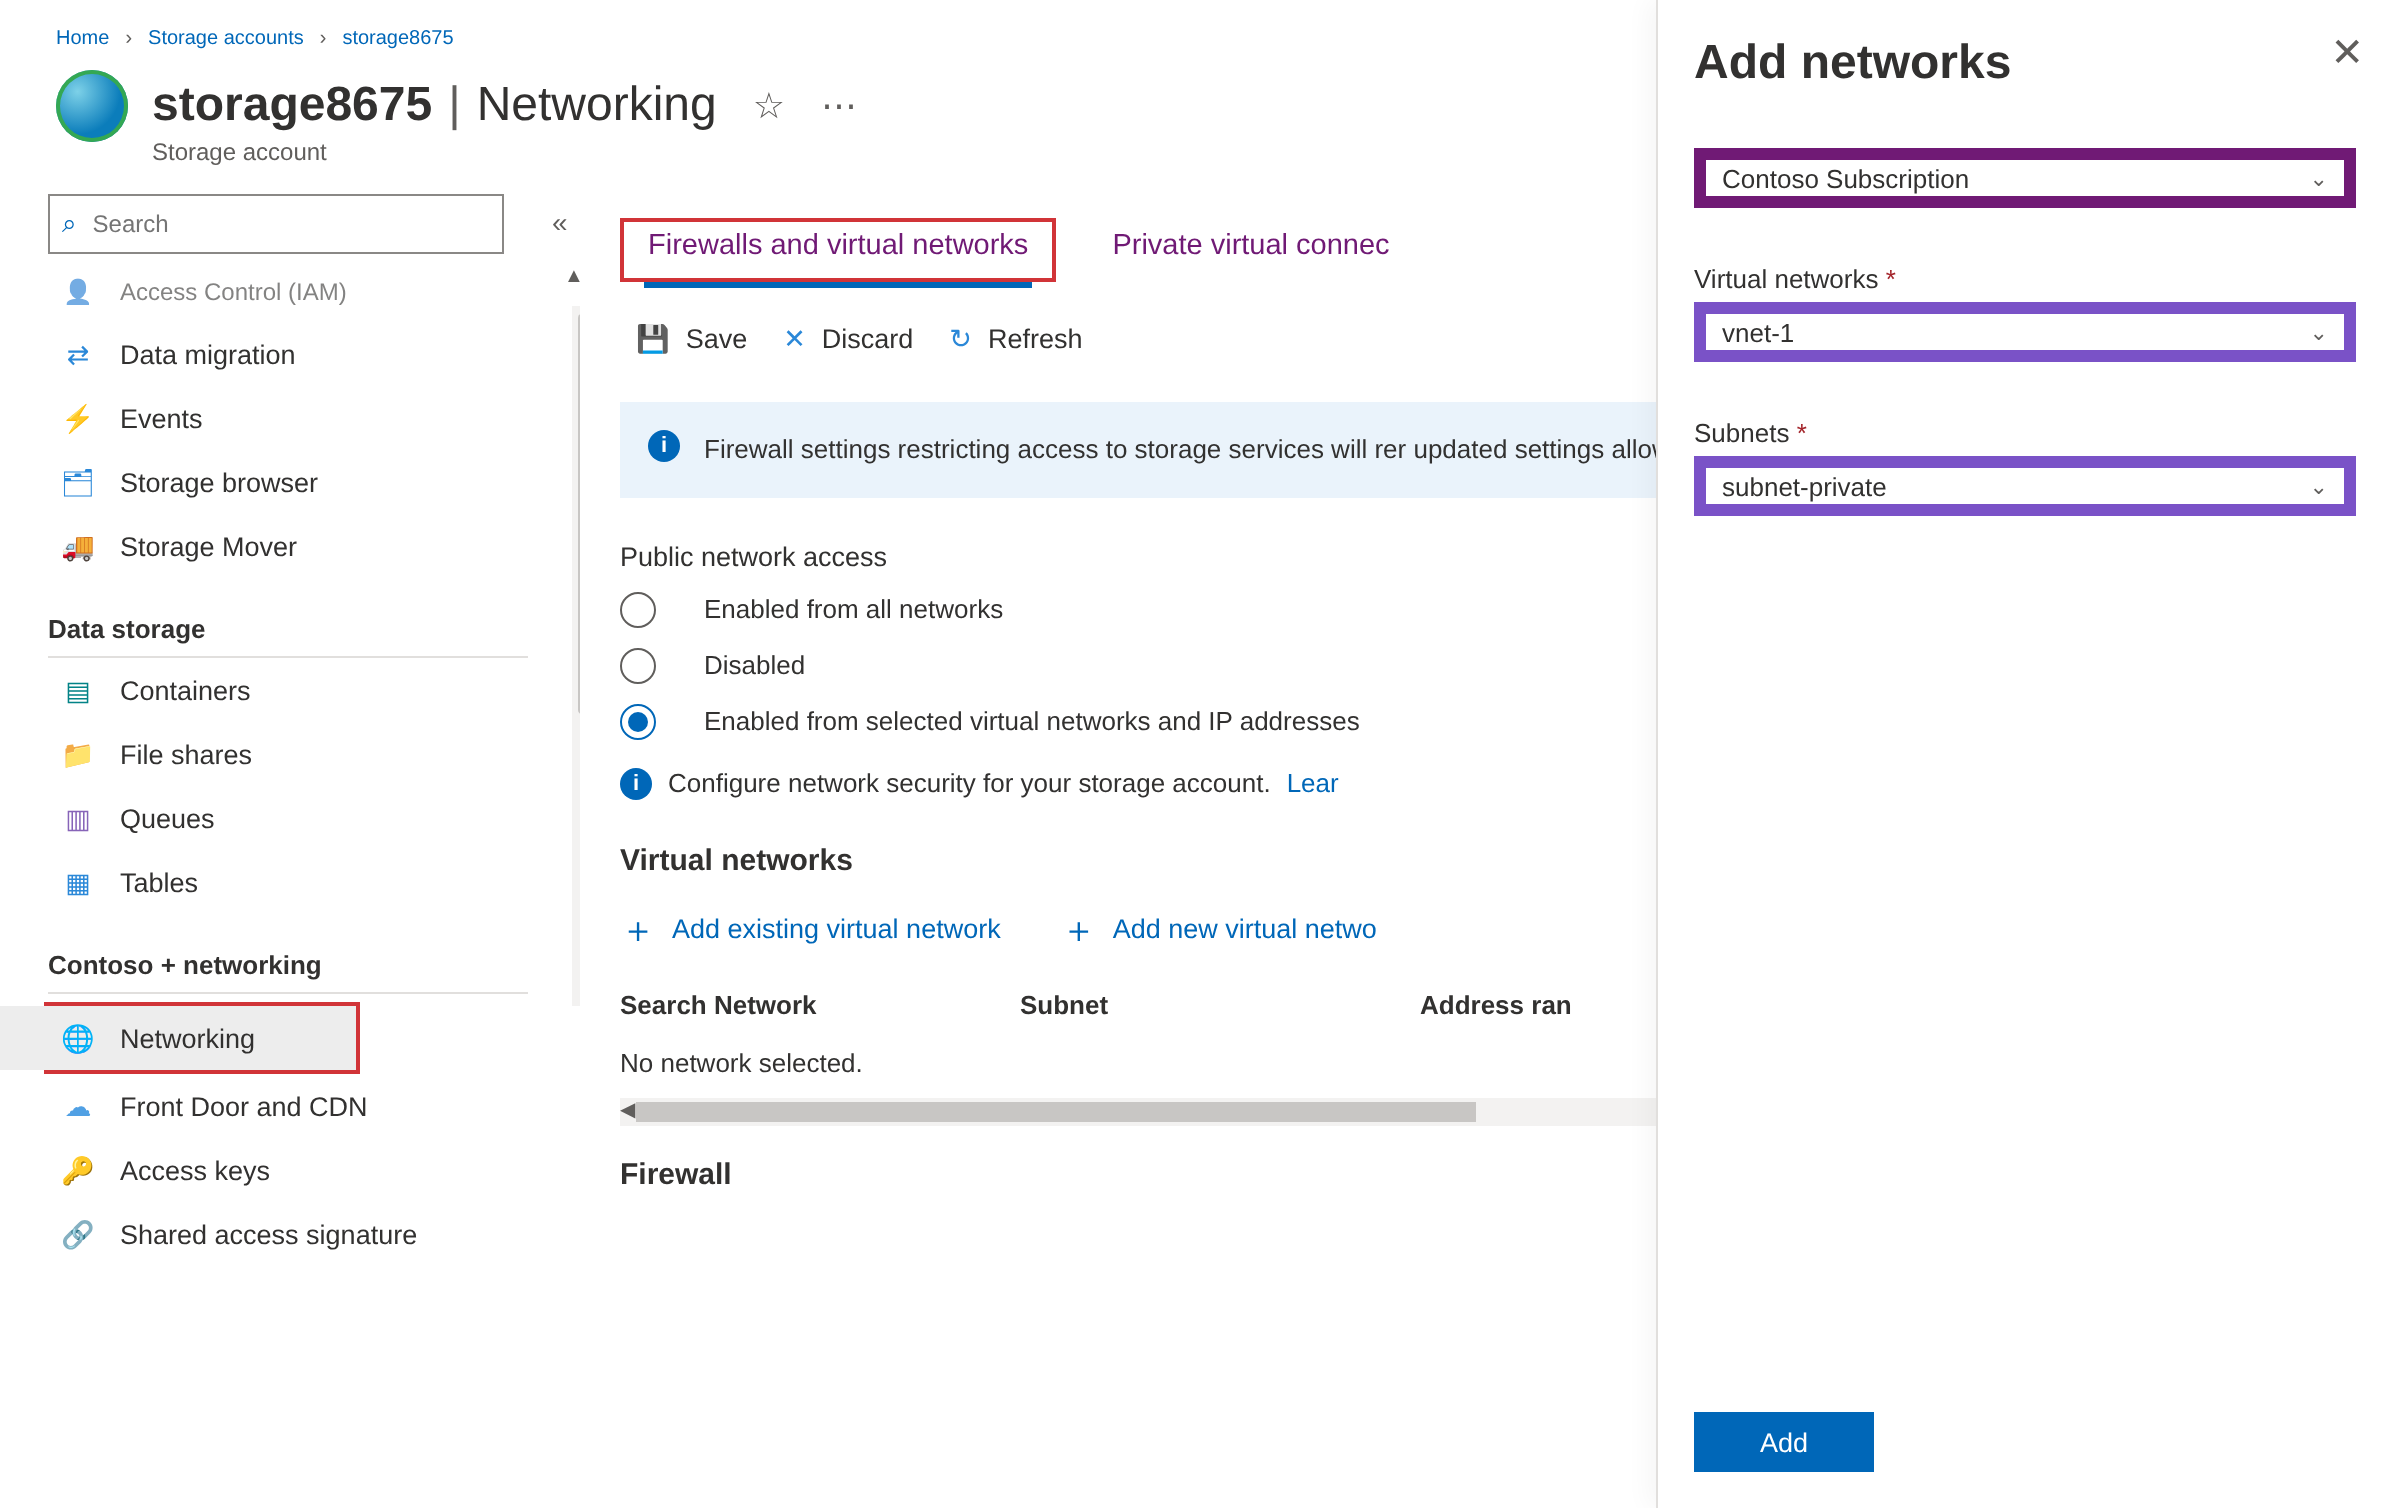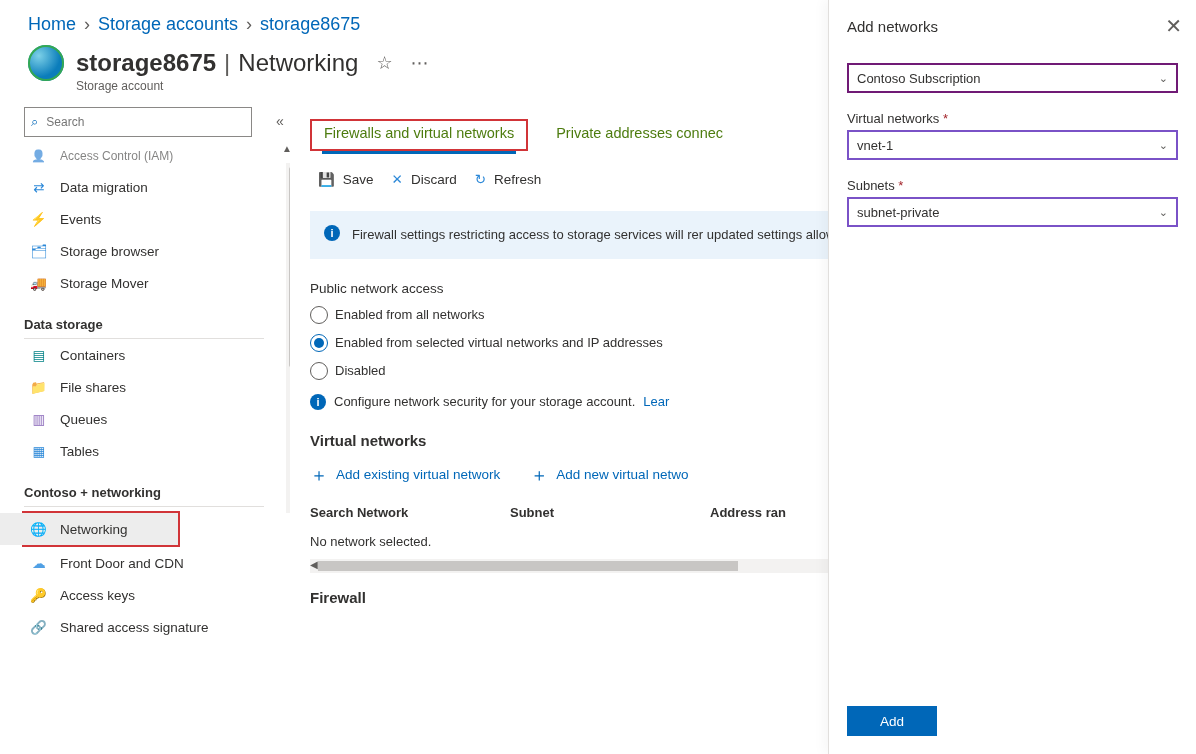--- a/index.html
+++ b/index.html
@@ -10,21 +10,21 @@
     color: #323130;
     background: #fff;
     width: 1196px;
     height: 754px;
     overflow: hidden;
     position: relative;
   }
   a { color: #0067b8; text-decoration: none; }
   .breadcrumb {
     padding: 14px 20px 10px 28px;
-    font-size: 18px;
+    font-size: 10px;
     display: flex;
     align-items: center;
     gap: 8px;
   }
   .breadcrumb .sep { color: #605e5c; }
   .header {
     display: flex;
     align-items: center;
     padding: 0 20px 0 28px;
     gap: 12px;
@@ -96,41 +96,41 @@
   }
   .nav-item.selected { background:#ededed; margin-left:-24px; padding-left:30px;}
   .highlight-red { border:2px solid #d13438; }
   .main {
     flex:1;
     padding: 8px 10px 0 20px;
     position:relative;
     overflow:hidden;
   }
   .tabs { display:flex; gap:26px; padding-top:8px; }
-  .tab { padding: 6px 2px 10px 2px; font-size:14.5px; color:#4d7c0f; cursor:pointer;}
+  .tab { padding: 6px 2px 10px 2px; font-size:14.5px; color:#701a75; cursor:pointer;}
   .tab.active { border-bottom: 3px solid #0067b8; font-weight:400;}
   .tab-highlight { border:2px solid #d13438; padding:4px 10px; display:inline-block;}
   .toolbar { display:flex; gap:18px; margin-top:20px; padding-left:8px;}
   .tbtn { display:flex; align-items:center; gap:8px; color:#323130; cursor:pointer; font-size:13.5px;}
   .info-banner {
     background:#eaf3fb;
     margin-top:24px;
     padding:14px 14px;
     display:flex; gap:12px;
     align-items:flex-start;
     font-size:13px;
     color:#323130;
   }
   .info-i {
     width:16px;height:16px;border-radius:50%;background:#0067b8;color:#fff;
     font-size:11px;font-weight:700;display:flex;align-items:center;justify-content:center;
     flex-shrink:0;
   }
   .section-label { margin-top:22px; font-size:13.5px; }
-  .radio-row { display:flex; align-items:center; gap:7px; margin-top:10px;}
+  .radio-row { display:flex; align-items:center; gap:24px; margin-top:10px;}
   .radio {
     width:18px;height:18px;border:1px solid #605e5c;border-radius:50%;
     display:flex;align-items:center;justify-content:center;flex-shrink:0;
   }
   .radio.checked { border-color:#0067b8;}
   .radio.checked::after{content:"";width:10px;height:10px;border-radius:50%;background:#0067b8;}
   .hint-row { display:flex; gap:8px; align-items:center; margin-top:14px;}
   .h3 { font-weight:600; font-size:15px; margin-top:22px;}
   .action-links { display:flex; gap:30px; margin-top:14px;}
   .action-link { display:flex; align-items:center; gap:8px; color:#0067b8; font-size:13.5px; cursor:pointer;}
@@ -145,27 +145,27 @@
   .hscroll .arr { position:absolute; top:0; font-size:10px; color:#605e5c;}
   .hscroll .al{left:0;} .hscroll .ar{right:0;}
   
   .flyout {
     position:absolute; right:0; top:0; bottom:0;
     width:368px; background:#fff;
     border-left:1px solid #e1dfdd;
     padding:16px 18px;
     box-shadow:-4px 0 12px rgba(0,0,0,0.04);
   }
-  .flyout h2 { font-size:15px; font-weight:400; margin:2px 0 28px 0;}
+  .flyout h2 { font-size:24px; font-weight:700; margin:2px 0 28px 0;}
   .flyout .close { position:absolute; top:14px; right:14px; font-size:20px; color:#605e5c; cursor:pointer;}
   .fld-label { font-size:13px; margin-bottom:4px;}
   .req { color:#a4262c;}
   .dd {
-    border:2px solid #701a75; height:30px; display:flex; align-items:center;
-    justify-content:space-between; padding:0 8px; margin-bottom:18px; cursor:pointer;
+    border:6px solid #701a75; height:30px; display:flex; align-items:center;
+    justify-content:space-between; padding:0 8px; margin-bottom:28px; cursor:pointer;
   }
   .dd.purple { border-color:#7a52c7;}
   .chev { font-size:11px; color:#605e5c;}
   .add-btn {
     position:absolute; bottom:18px; left:18px;
     background:#0067b8; color:#fff; border:0; height:30px; width:90px;
     font-size:13.5px; cursor:pointer;
   }
   
   .side-track { position:absolute; left:286px; top:60px; width:18px; height:350px; background:#f3f2f1;}
@@ -266,21 +266,21 @@
         <span>Shared access signature</span>
       </div>
     </div>
   </div>
 
   <div class="main">
     <div class="tabs">
       <span class="tab-highlight highlight-red">
         <span class="tab active">Firewalls and virtual networks</span>
       </span>
-      <span class="tab">Private addresses connec</span>
+      <span class="tab">Private virtual connec</span>
     </div>
 
     <div class="toolbar">
       <div class="tbtn">
         <span style="color:#2b88d8;">💾</span>
         <span>Save</span>
       </div>
       <div class="tbtn">
         <span style="color:#2b88d8;">✕</span>
         <span>Discard</span>
@@ -295,26 +295,26 @@
       <div class="info-i">i</div>
       <div style="line-height:1.5;">Firewall settings restricting access to storage services will rer updated settings allowing access.</div>
     </div>
 
     <div class="section-label">Public network access</div>
     <div class="radio-row">
       <div class="radio"></div>
       <span>Enabled from all networks</span>
     </div>
     <div class="radio-row">
+      <div class="radio"></div>
+      <span>Disabled</span>
+    </div>
+    <div class="radio-row">
       <div class="radio checked"></div>
       <span>Enabled from selected virtual networks and IP addresses</span>
-    </div>
-    <div class="radio-row">
-      <div class="radio"></div>
-      <span>Disabled</span>
     </div>
 
     <div class="hint-row">
       <div class="info-i">i</div>
       <span>Configure network security for your storage account.</span>
       <a href="#">Lear</a>
     </div>
 
     <div class="h3">Virtual networks</div>
     <div class="action-links">

